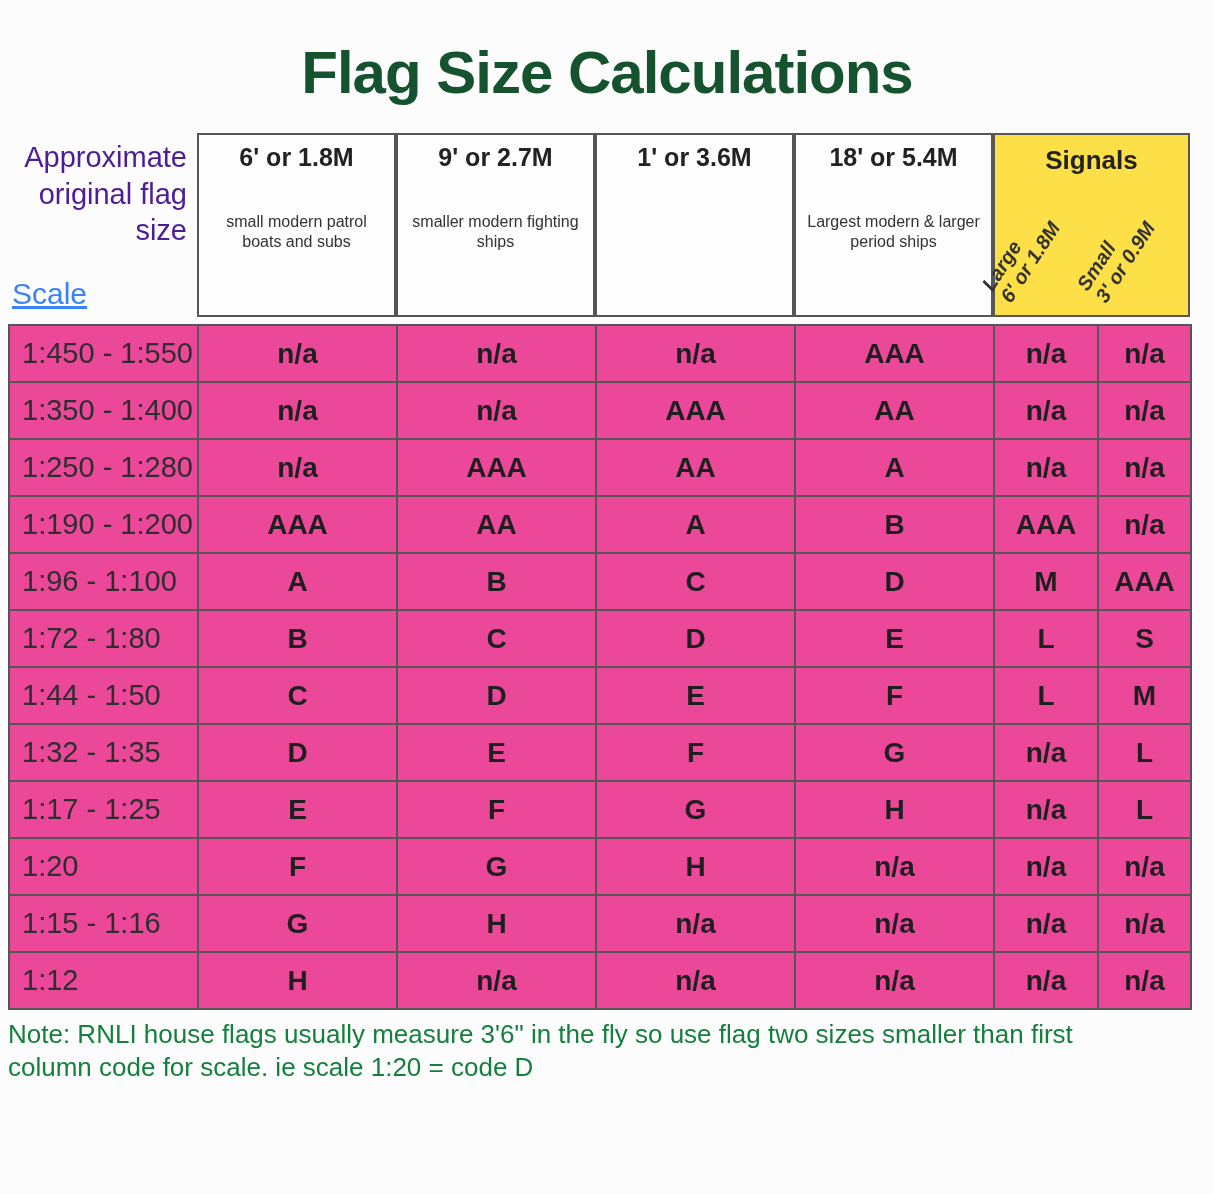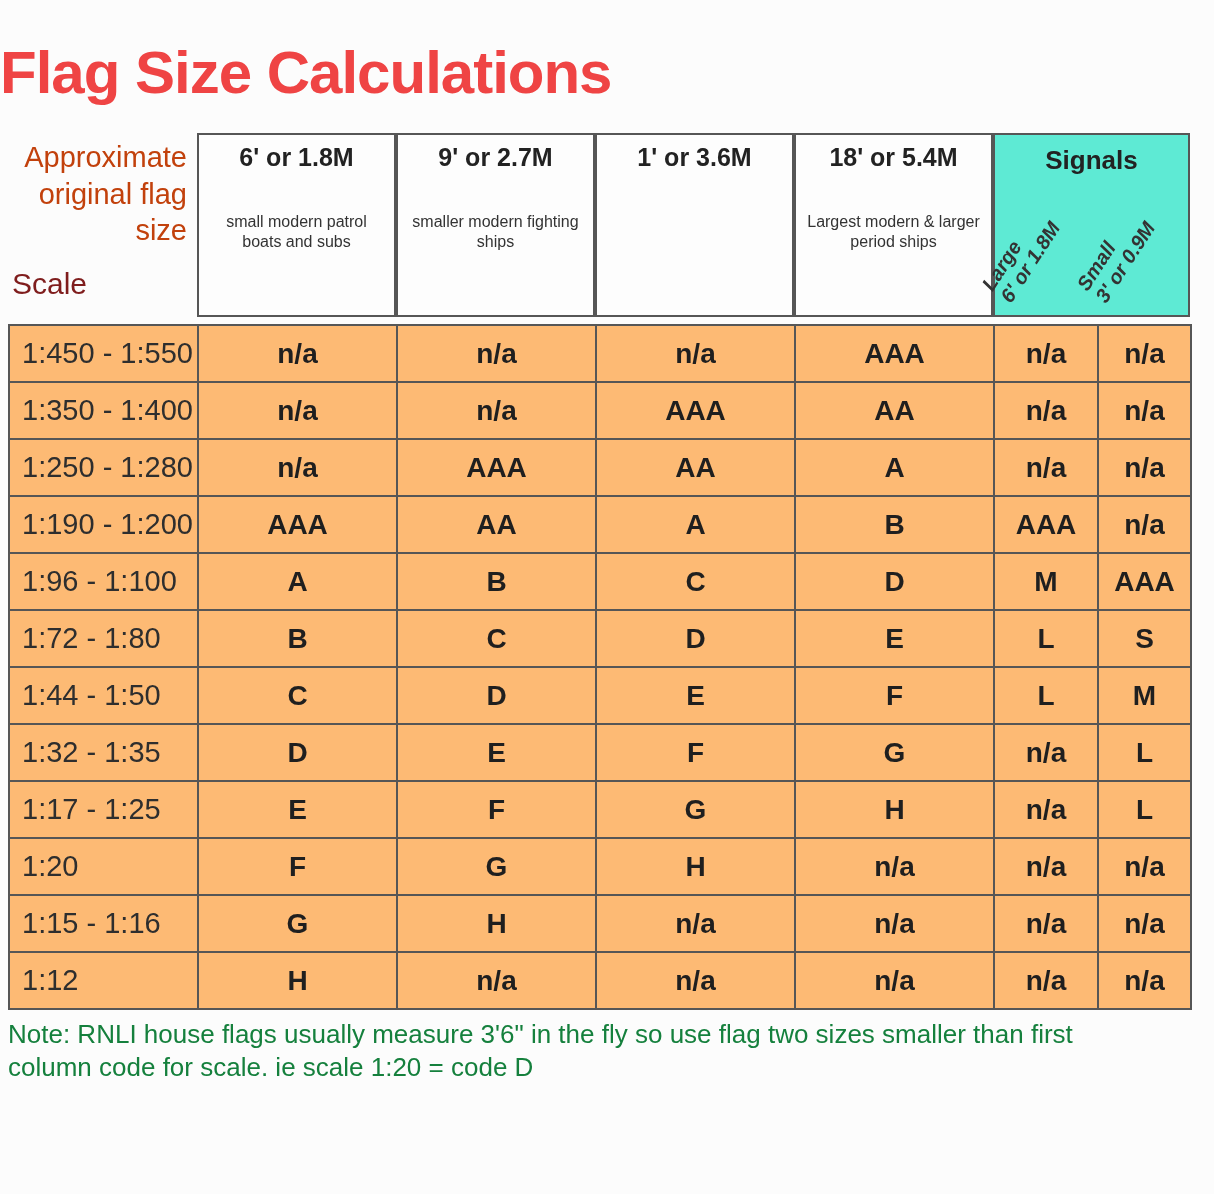--- a/index.html
+++ b/index.html
@@ -12,24 +12,25 @@
     color: #2b2b2b;
     overflow: hidden;
   }
   .page {
     width: 1214px;
     height: 1194px;
     box-sizing: border-box;
     padding-top: 38px;
   }
   .title {
+    text-align: center;
     font-size: 60px;
     font-weight: bold;
     letter-spacing: -1px;
-    color: #ef4444;
+    color: #14532d;
     margin: 0 0 26px 0;
   }
   
   .header-band {
     display: flex;
     margin-left: 8px;
     width: 1182px;
     height: 184px;
     box-sizing: border-box;
   }
@@ -38,28 +39,29 @@
     box-sizing: border-box;
     position: relative;
     flex: none;
   }
   .corner-label {
     font-size: 29px;
     line-height: 1.26;
     text-align: right;
     padding: 6px 10px 0 0;
     white-space: pre-line;
-    color: #c2410c;
+    color: #4c1d95;
   }
   .scale-label {
     position: absolute;
     left: 4px;
-    bottom: 16px;
+    bottom: 6px;
     font-size: 30px;
-    color: #7f1d1d;
+    color: #3b82f6;
+    text-decoration: underline;
   }
   .head-cell {
     width: 199px;
     flex: none;
     box-sizing: border-box;
     border: 2px solid #565656;
     text-align: center;
     padding-top: 8px;
     background: #fdfdfd;
   }
@@ -77,21 +79,21 @@
     margin-top: 40px;
   }
   .signals-cell {
     width: 197px;
     flex: none;
     box-sizing: border-box;
     border: 2px solid #565656;
     position: relative;
     text-align: center;
     padding-top: 10px;
-    background: #5eead4;
+    background: #fde047;
   }
   .signals-title {
     font-size: 26px;
     font-weight: bold;
     color: #222;
   }
   .sig-rot {
     position: absolute;
     bottom: 8px;
     transform: rotate(-57deg);
@@ -105,21 +107,21 @@
     text-align: left;
   }
   .sig-rot.large { left: 20px; }
   .sig-rot.small { left: 115px; }
   
   table.grid {
     border-collapse: collapse;
     table-layout: fixed;
     width: 1182px;
     margin: 7px 0 0 8px;
-    background: #fdba74;
+    background: #ec4899;
   }
   table.grid td {
     border: 2px solid #565656;
     height: 57px;
     box-sizing: border-box;
     overflow: hidden;
   }
   td.scale-cell {
     font-size: 29px;
     color: #2e2e2e;

